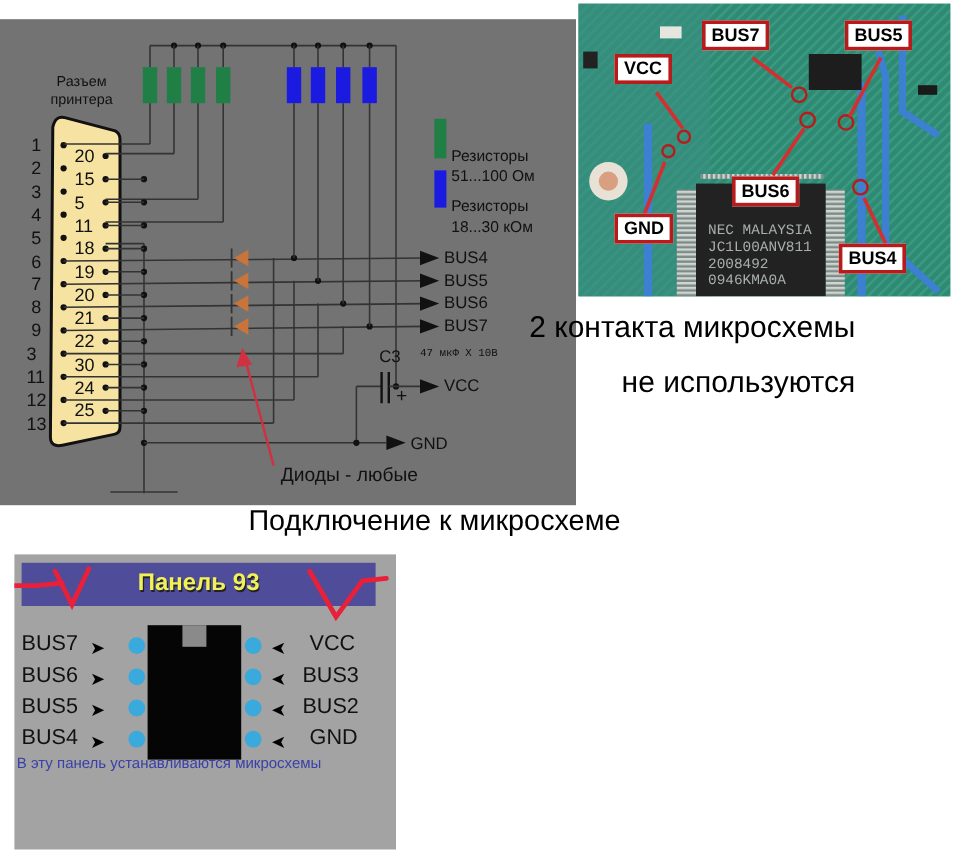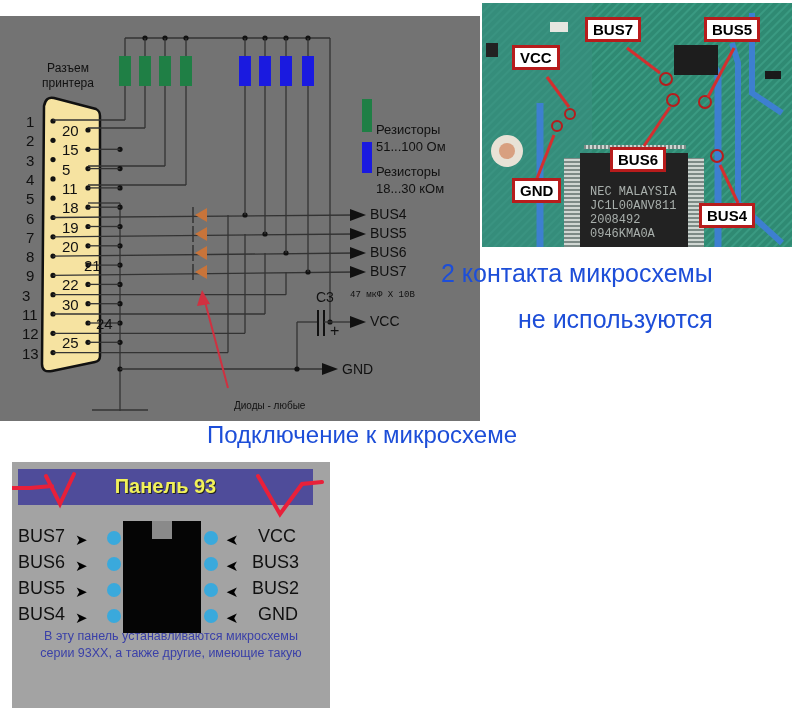--- a/index.html
+++ b/index.html
@@ -7,26 +7,26 @@
   .abs{position:absolute;}
   #schematic{position:absolute;left:0;top:16px;width:480px;height:405px;background:#737373;}
   #schematic svg{position:absolute;left:0;top:0;}
   .lbl{position:absolute;font-family:"Liberation Sans",sans-serif;color:#111;white-space:nowrap;}
   .pin-num{font-size:15px;}
   .conn-title{font-size:12px;text-align:center;line-height:15px;}
   .bus-lbl{font-size:14px;}
   .legend-txt{font-size:13px;line-height:17px;margin-top:23px;}
   #pcb{position:absolute;left:482px;top:3px;width:310px;height:244px;background:#2f8a73;overflow:hidden;}
   .callout{position:absolute;background:#fff;border:3px solid #b71c1c;font-weight:bold;font-size:15px;color:#000;padding:1px 5px;font-family:"Liberation Sans",sans-serif;box-shadow:0 0 0 1px #fff inset;}
-  .red-note{position:absolute;color:#1d4ed8;font-size:24px;white-space:nowrap;}
+  .red-note{position:absolute;color:#000000;font-size:24px;white-space:nowrap;}
   #panel{position:absolute;left:12px;top:462px;width:318px;height:300px;background:#a3a3a3;}
   #panel-head{position:absolute;left:6px;top:7px;width:295px;height:36px;background:#4f4c9a;}
   #panel-title{position:absolute;left:0;right:0;top:6px;text-align:center;color:#f1f15a;font-weight:bold;font-size:20px;text-shadow:1px 1px 0 #222;}
   .pin-lbl{position:absolute;font-size:18px;color:#111;}
-  #panel-desc{position:absolute;left:2px;width:314px;top:166px;text-align:center;color:#3a40a8;font-size:12.5px;line-height:17px;}
+  #panel-desc{position:absolute;left:2px;width:314px;top:166px;text-align:left;color:#3a40a8;font-size:12.5px;line-height:17px;}
 </style>
 </head>
 <body>
 
 <div id="schematic">
   <svg id="sch-svg" width="480" height="405">
       <path d="M44 90 Q46 80 54 82 L96 93 Q100 95 100 100 L100 340 Q100 345 95 346 L52 355 Q42 357 42 348 Z" fill="#f6e3a1" stroke="#111" stroke-width="2.5"></path>
       <circle cx="53" cy="105" r="2.6" fill="#111"></circle>
       <circle cx="53" cy="124.3" r="2.6" fill="#111"></circle>
       <circle cx="53" cy="143.6" r="2.6" fill="#111"></circle>
@@ -179,39 +179,39 @@
       <div class="lbl pin-num" style="left: 22px; top: 328.6px;">13</div>
     </div>
   <div id="right-pin-labels">
       <div class="lbl pin-num" style="left: 62px; top: 106px;">20</div>
       <div class="lbl pin-num" style="left: 62px; top: 125.3px;">15</div>
       <div class="lbl pin-num" style="left: 62px; top: 144.6px;">5</div>
       <div class="lbl pin-num" style="left: 62px; top: 163.9px;">11</div>
       <div class="lbl pin-num" style="left: 62px; top: 183.2px;">18</div>
       <div class="lbl pin-num" style="left: 62px; top: 202.5px;">19</div>
       <div class="lbl pin-num" style="left: 62px; top: 221.8px;">20</div>
-      <div class="lbl pin-num" style="left: 62px; top: 241.1px; margin-left: 22px;">21</div>
+      <div class="lbl pin-num" style="left: 62px; top: 241.1px;">21</div>
       <div class="lbl pin-num" style="left: 62px; top: 260.4px;">22</div>
       <div class="lbl pin-num" style="left: 62px; top: 279.7px;">30</div>
-      <div class="lbl pin-num" style="left: 62px; top: 299px; margin-left: 34px;">24</div>
+      <div class="lbl pin-num" style="left: 62px; top: 299px;">24</div>
       <div class="lbl pin-num" style="left: 62px; top: 318.3px;">25</div>
     </div>
 
   <div class="lbl bus-lbl" style="left:370px;top:190px;">BUS4</div>
   <div class="lbl bus-lbl" style="left:370px;top:209px;">BUS5</div>
   <div class="lbl bus-lbl" style="left:370px;top:228px;">BUS6</div>
   <div class="lbl bus-lbl" style="left:370px;top:247px;">BUS7</div>
   <div class="lbl bus-lbl" style="left:370px;top:297px;">VCC</div>
   <div class="lbl bus-lbl" style="left:342px;top:345px;">GND</div>
 
   <div class="lbl" style="left:316px;top:273px;font-size:14px;">C3</div>
   <div class="lbl" style="left:350px;top:274px;font-size:9px;font-family:Liberation Mono, monospace;">47 мкФ X 10В</div>
   <div class="lbl" style="left:330px;top:306px;font-size:16px;">+</div>
 
-  <div class="lbl" style="left:234px;top:372px;font-size:10px;margin-top:12px;">Диоды - любые</div>
+  <div class="lbl" style="left:234px;top:372px;font-size:16px;">Диоды - любые</div>
 
   <div class="abs" style="left:362px;top:83px;width:10px;height:33px;background:#1f7f45;"></div>
   <div class="lbl legend-txt" style="left:376px;top:82px;">
     <div>Резисторы</div>
     <div>51...100 Ом</div>
   </div>
   <div class="abs" style="left:362px;top:126px;width:10px;height:31px;background:#1a1ae0;"></div>
   <div class="lbl legend-txt" style="left:376px;top:124px;">
     <div>Резисторы</div>
     <div>18...30 кОм</div>
@@ -319,15 +319,14 @@
       <div class="abs" style="left: 192px; top: 121px; width: 14px; height: 14px; border-radius: 50%; background: rgb(58, 169, 220);"></div>
       <div class="abs" style="left: 214px; top: 121px; font-size: 15px; transform: scaleX(-1);">➤</div>
       <div class="pin-lbl" style="left: 240px; top: 116px;">BUS2</div>
       <div class="abs" style="left: 192px; top: 147px; width: 14px; height: 14px; border-radius: 50%; background: rgb(58, 169, 220);"></div>
       <div class="abs" style="left: 214px; top: 147px; font-size: 15px; transform: scaleX(-1);">➤</div>
       <div class="pin-lbl" style="left: 246px; top: 142px;">GND</div>
     </div>
 
   <div id="panel-desc">
     <div>В эту панель устанавливаются микросхемы</div>
-    <div>серии 93XX, а также другие, имеющие такую</div>
   </div>
 </div>
 
 </body></html>

